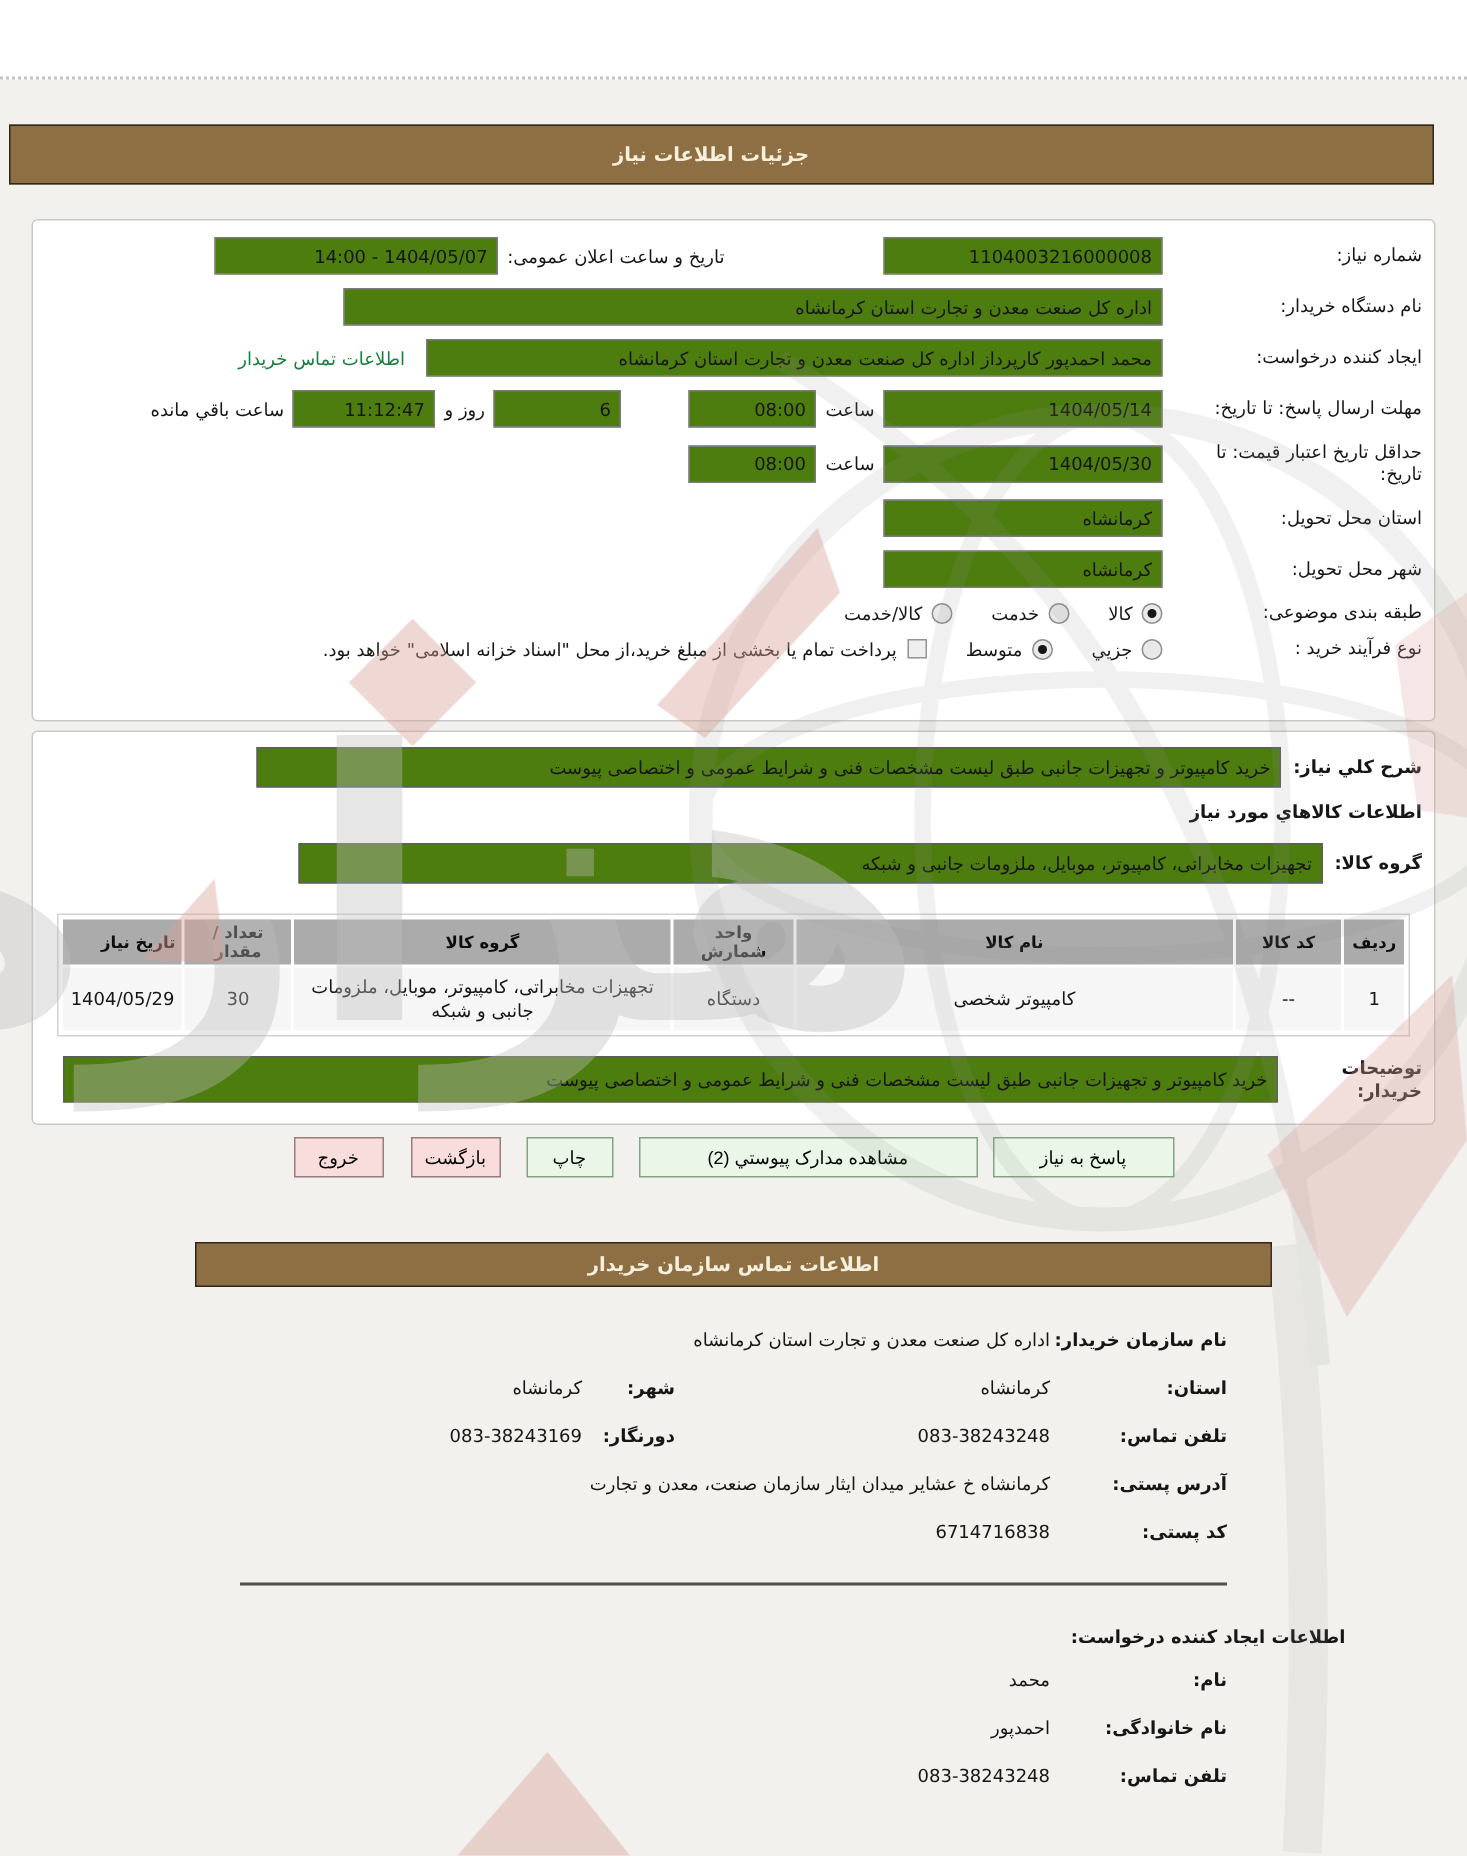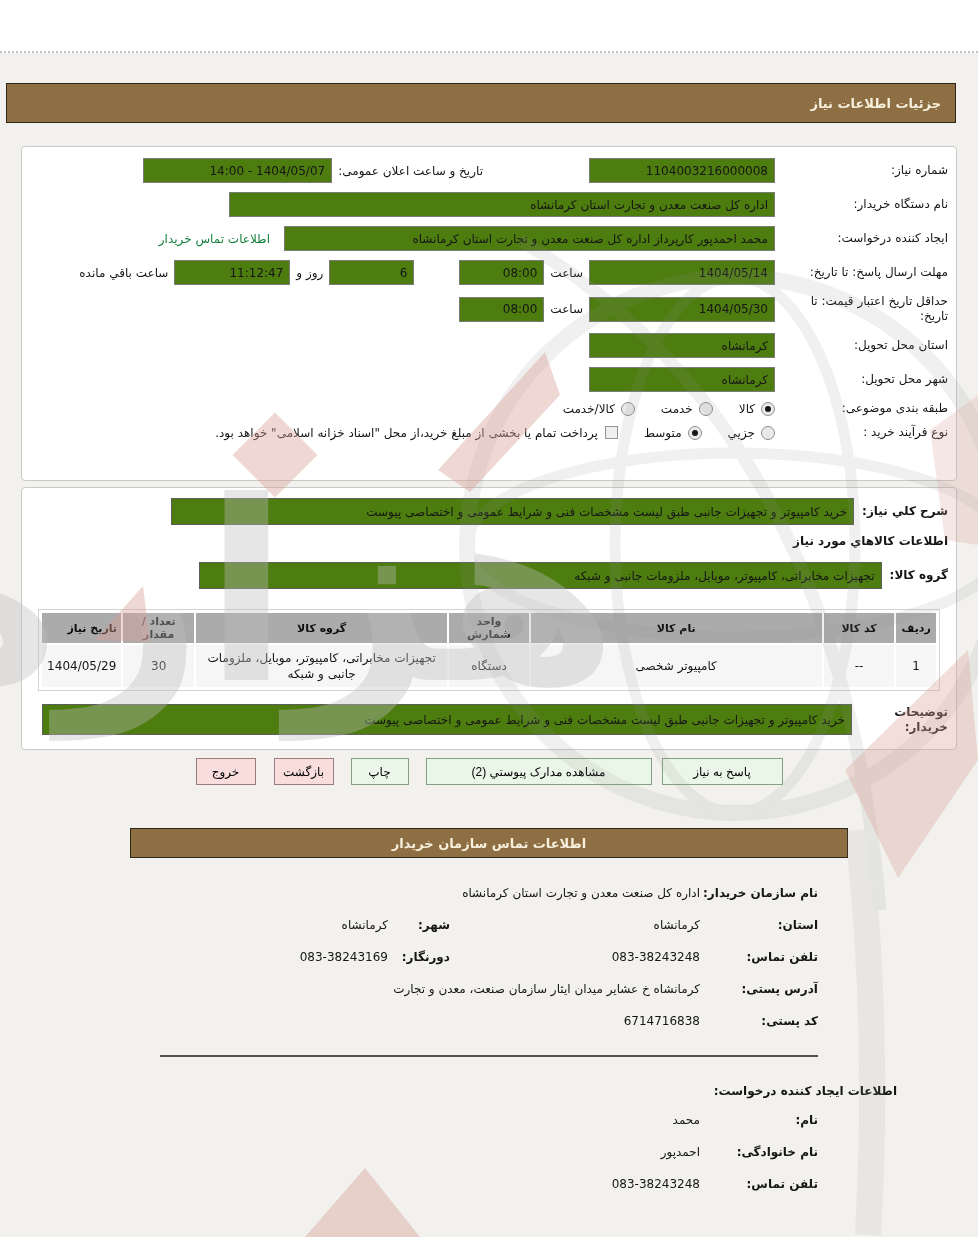--- a/index.html
+++ b/index.html
@@ -10,36 +10,36 @@
     font-family:"DejaVu Sans","Liberation Sans",sans-serif;
     font-size:12px; color:#161616;
     direction:rtl; overflow:hidden;
   }
   .topstrip { position:absolute; top:0; left:0; right:0; height:53px;
     background:#ffffff; border-bottom:2px dotted #c3c3c3; }
 
   .bar { background:#8e6f43; border:1px solid #2e2617; color:#f7f0dd;
     display:flex; align-items:center; font-size:13px; font-weight:bold; }
   .bar1 { position:absolute; top:83px; right:22px; left:6px; height:40px;
-    padding-right:14px; justify-content:flex-start; }
+    padding-right:14px; justify-content:center; }
   .bar2 { position:absolute; top:828px; right:130px; width:718px; height:30px;
     justify-content:center; }
 
   .panel { position:absolute; right:21px; left:21px; background:#fff;
     border:1px solid #c9c9c9; border-radius:4px; }
   .panel1 { top:146px; height:335px; padding:11px 8px 0 8px; }
   .panel2 { top:487px; height:263px; padding:10px 8px 0 8px; }
 
   .frow { display:flex; align-items:center; margin-bottom:9px; }
   .flabel { width:173px; flex:none; text-align:right; line-height:1.25; padding-left:6px; }
   .inp { height:25px; border:1px solid #7b7b7b; background:#4d7c0f;
     display:flex; align-items:center; padding:0 6px; overflow:hidden; white-space:nowrap; }
   .num { direction:ltr; unicode-bidi:isolate; }
   .w186 { width:186px; } .w189 { width:189px; } .w85 { width:85px; }
-  .w95 { width:116px; } .w546 { width:546px; } .w491 { width:491px; }
+  .w95 { width:95px; } .w546 { width:546px; } .w491 { width:491px; }
   .link { color:#15803d; margin-right:14px; cursor:pointer; white-space:nowrap; }
   .lblsmall { margin:0 6px; white-space:nowrap; }
   .spacer45 { width:45px; flex:none; } .spacer100 { width:100px; flex:none; }
 
   .radio { width:14px; height:14px; border-radius:50%; border:1px solid #8d8d8d;
     background:#e9e9e9; flex:none; margin-left:6px; position:relative; }
   .radio.checked::after { content:''; position:absolute; top:3px; right:3px;
     width:6px; height:6px; border-radius:50%; background:#161616; }
   .check { width:13px; height:13px; border:1px solid #949494; background:#efefef;
     flex:none; margin-left:7px; }

